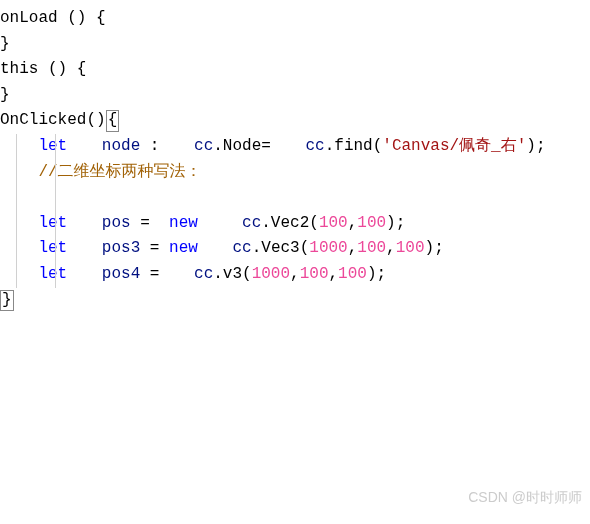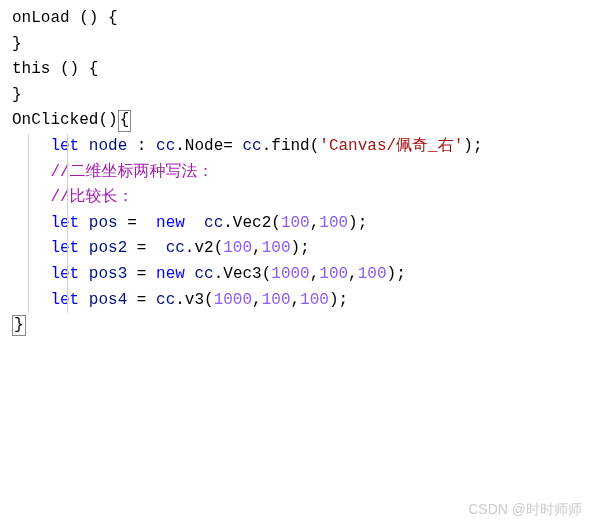--- a/index.html
+++ b/index.html
@@ -8,21 +8,21 @@
     background: #ffffff;
     font-family: Consolas, 'Courier New', monospace;
     font-size: 16px;
     line-height: 1.6;
     position: relative;
     width: 590px;
     height: 524px;
     overflow: hidden;
   }
   .code-container {
-    padding: 6px 12px;
+    padding: 6px 0;
   }
   .line {
     white-space: pre;
     position: relative;
   }
   .indent-guide {
     position: absolute;
     left: 16px;
     top: 0;
     bottom: 0;
@@ -32,35 +32,35 @@
   .indent-guide2 {
     position: absolute;
     left: 55px;
     top: 0;
     bottom: 0;
     width: 1px;
     background: #d0d0d0;
   }
   .kw { color: #0000ff; }
   .str { color: #a31515; }
-  .comment { color: #a21caf; }
-  .num { color: #8b5cf6; margin-top: 33px; }
-  .ident { color: #001080; }
+  .comment { color: #a16207; }
+  .num { color: #ec4899; margin-top: 33px; }
+  .ident { color: #001080; margin-left: 25px; }
   .plain { color: #000000; }
   .brace-match {
     border: 1px solid #888;
     padding: 0 1px;
     margin: -1px 0;
     display: inline-block;
     line-height: 1.2;
   }
   .watermark {
     position: absolute;
     right: 8px;
-    bottom: 4px;
+    bottom: 16px;
     color: #cccccc;
     font-size: 14px;
     font-family: Arial, sans-serif;
   }
 </style>
 </head>
 <body>
 
 <div class="code-container">
 
@@ -76,27 +76,26 @@
 <div class="line"><span class="indent-guide"></span><span></span></div>
 
 <div class="line"><span class="plain">}</span></div>
 
 <div class="line"><span class="plain">OnClicked</span><span class="plain">()</span><span class="brace-match plain">{</span></div>
 
 <div class="line"><span class="indent-guide"></span><span class="indent-guide2"></span><span>    </span><span class="kw">let</span><span> </span><span class="ident">node</span><span class="plain"> : </span><span class="ident">cc</span><span class="plain">.Node= </span><span class="ident">cc</span><span class="plain">.find(</span><span class="str">'Canvas/佩奇_右'</span><span class="plain">);</span></div>
 
 <div class="line"><span class="indent-guide"></span><span class="indent-guide2"></span><span>    </span><span class="comment">//二维坐标两种写法：</span></div>
 
-<div class="line"><span class="indent-guide"></span><span class="indent-guide2"></span><span>    </span><span class="comment">//比较长：</span></div>
+<div class="line"><span class="indent-guide"></span><span class="indent-guide2"></span><span>    </span></div>
 
 <div class="line"><span class="indent-guide"></span><span class="indent-guide2"></span><span>    </span><span class="kw">let</span><span> </span><span class="ident">pos</span><span class="plain"> =  </span><span class="kw">new</span><span>  </span><span class="ident">cc</span><span class="plain">.Vec2(</span><span class="num">100</span><span class="plain">,</span><span class="num">100</span><span class="plain">);</span></div>
 
 
 
-<div class="line"><span class="indent-guide"></span><span class="indent-guide2"></span><span>    </span><span class="kw">let</span><span> </span><span class="ident">pos2</span><span class="plain"> =  </span><span class="ident">cc</span><span class="plain">.v2(</span><span class="num">100</span><span class="plain">,</span><span class="num">100</span><span class="plain">);</span></div>
 
 
 <div class="line"><span class="indent-guide"></span><span class="indent-guide2"></span><span>    </span><span class="kw">let</span><span> </span><span class="ident">pos3</span><span class="plain"> = </span><span class="kw">new</span><span> </span><span class="ident">cc</span><span class="plain">.Vec3(</span><span class="num">1000</span><span class="plain">,</span><span class="num">100</span><span class="plain">,</span><span class="num">100</span><span class="plain">);</span></div>
 
 <div class="line"><span class="indent-guide"></span><span class="indent-guide2"></span><span>    </span><span class="kw">let</span><span> </span><span class="ident">pos4</span><span class="plain"> = </span><span class="ident">cc</span><span class="plain">.v3(</span><span class="num">1000</span><span class="plain">,</span><span class="num">100</span><span class="plain">,</span><span class="num">100</span><span class="plain">);</span></div>
 
 <div class="line"><span class="brace-match plain">}</span></div>
 
 </div>
 

